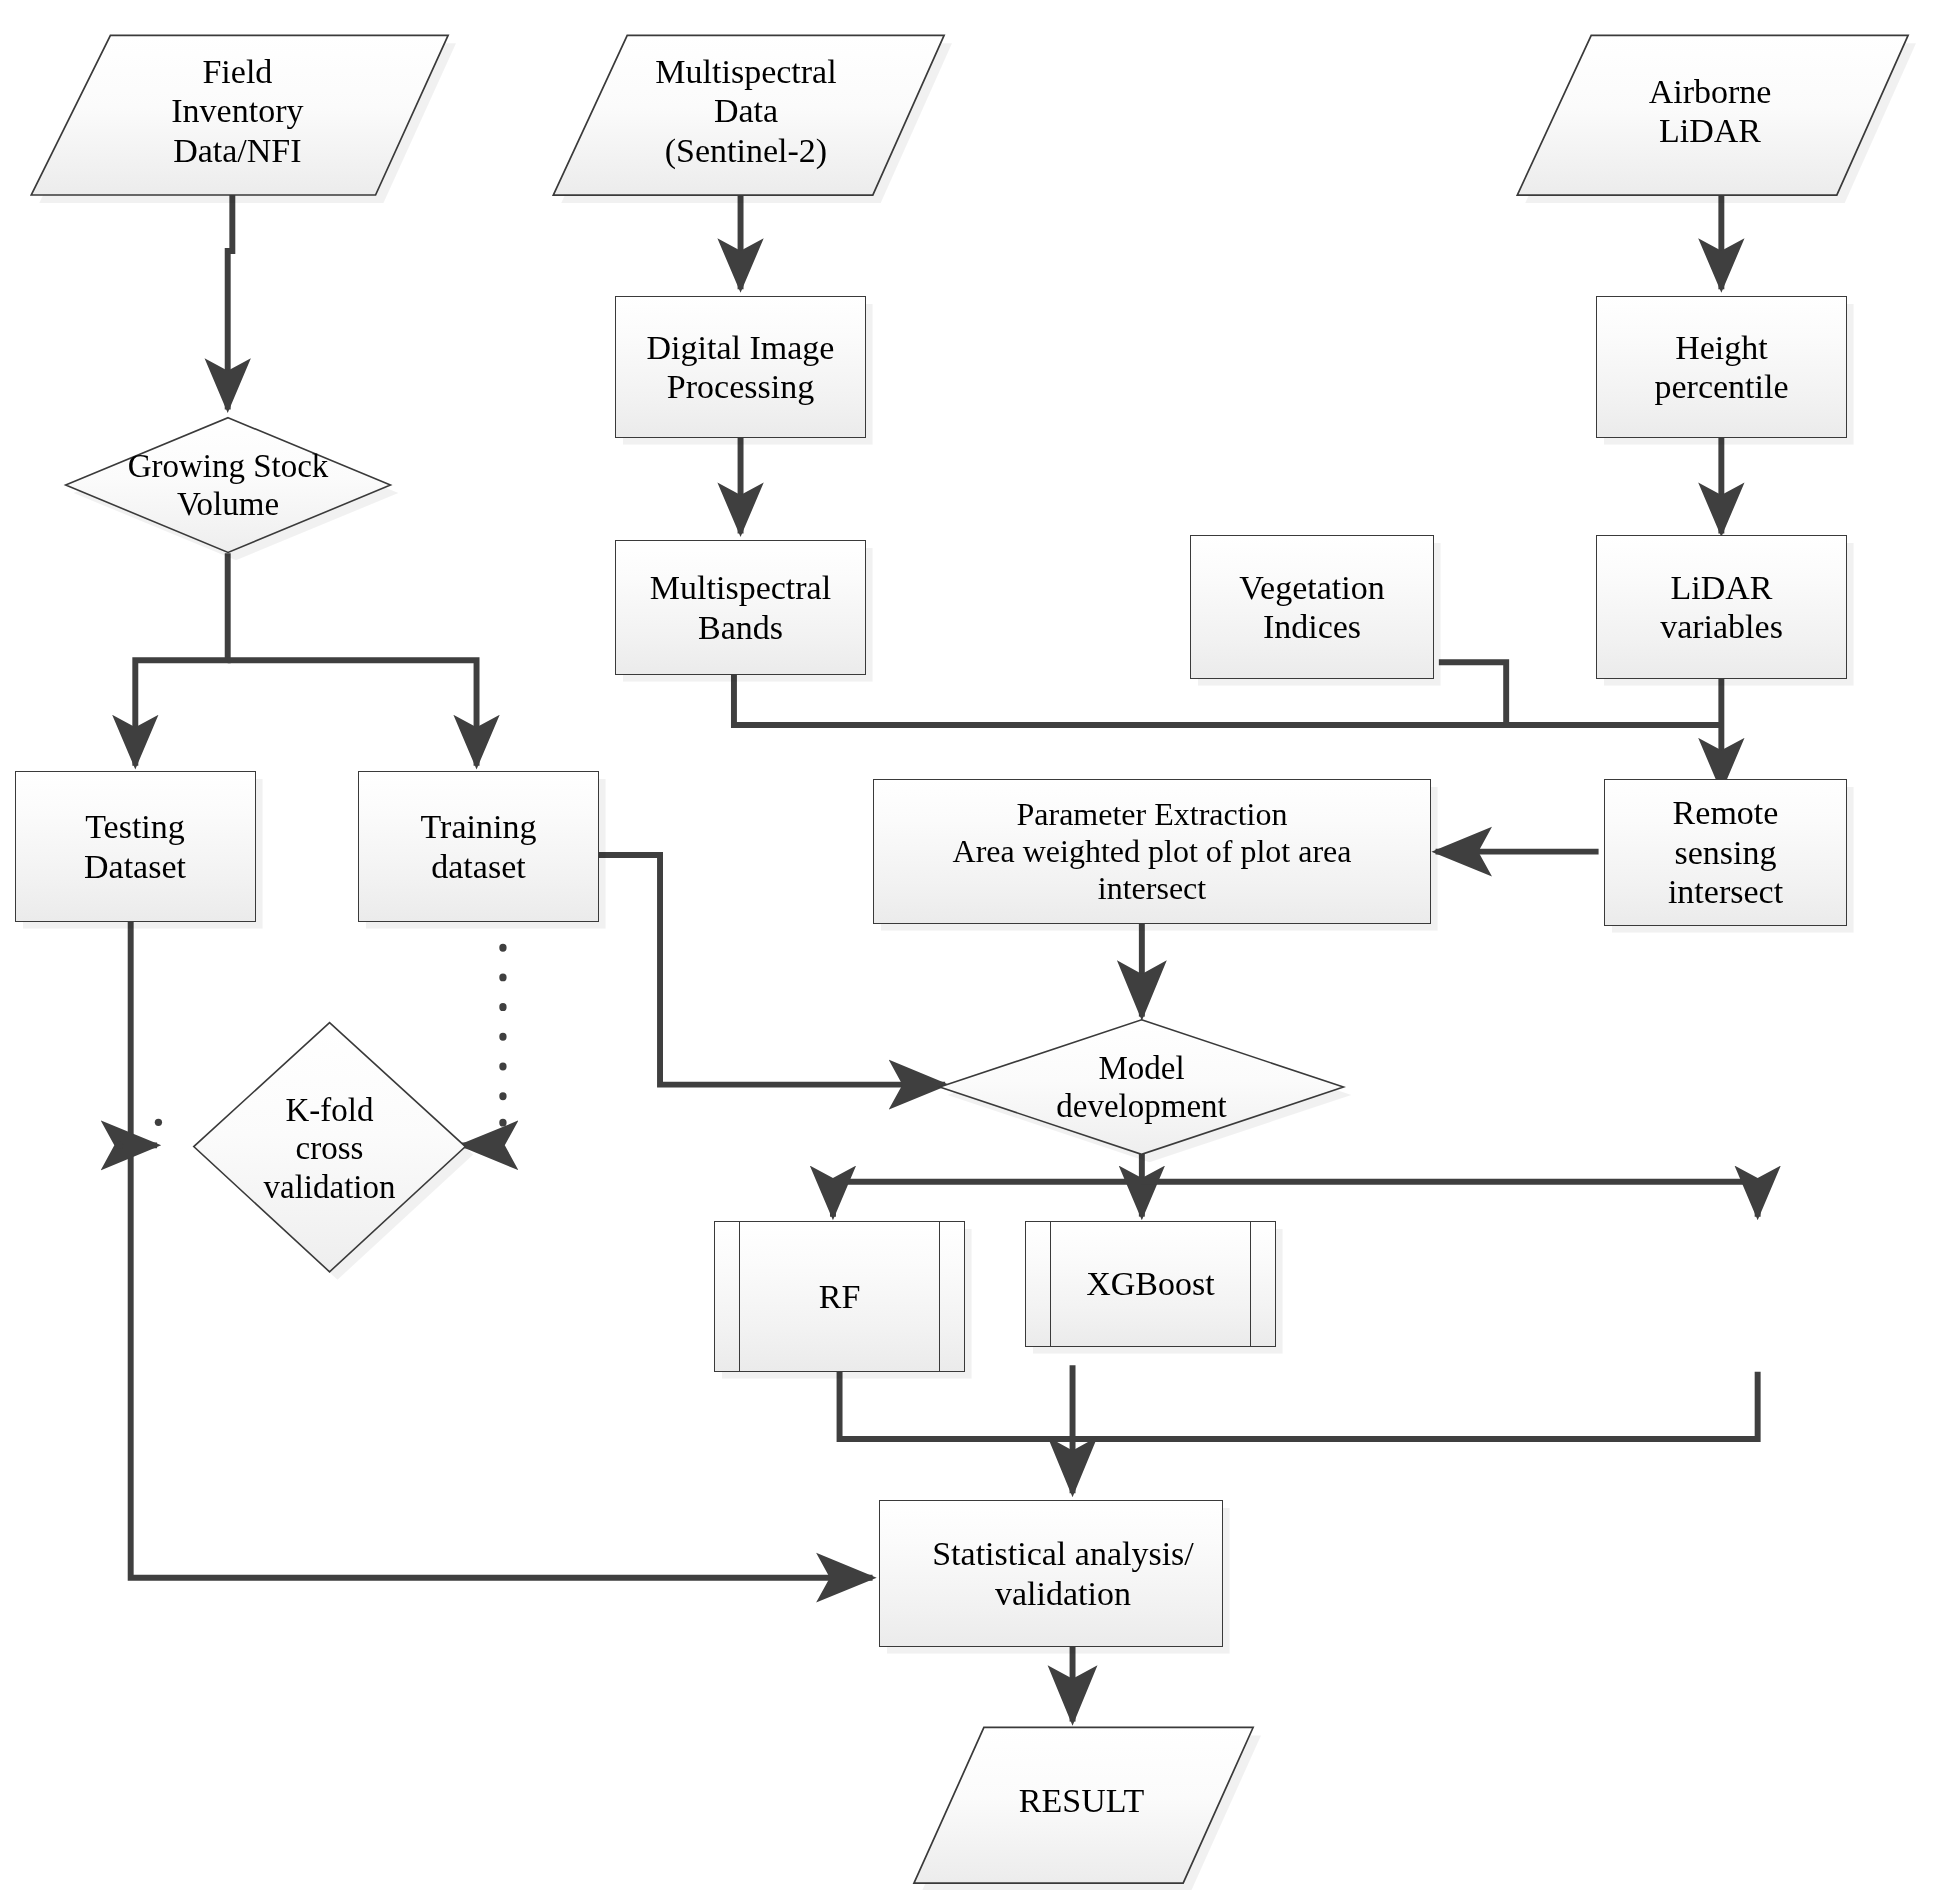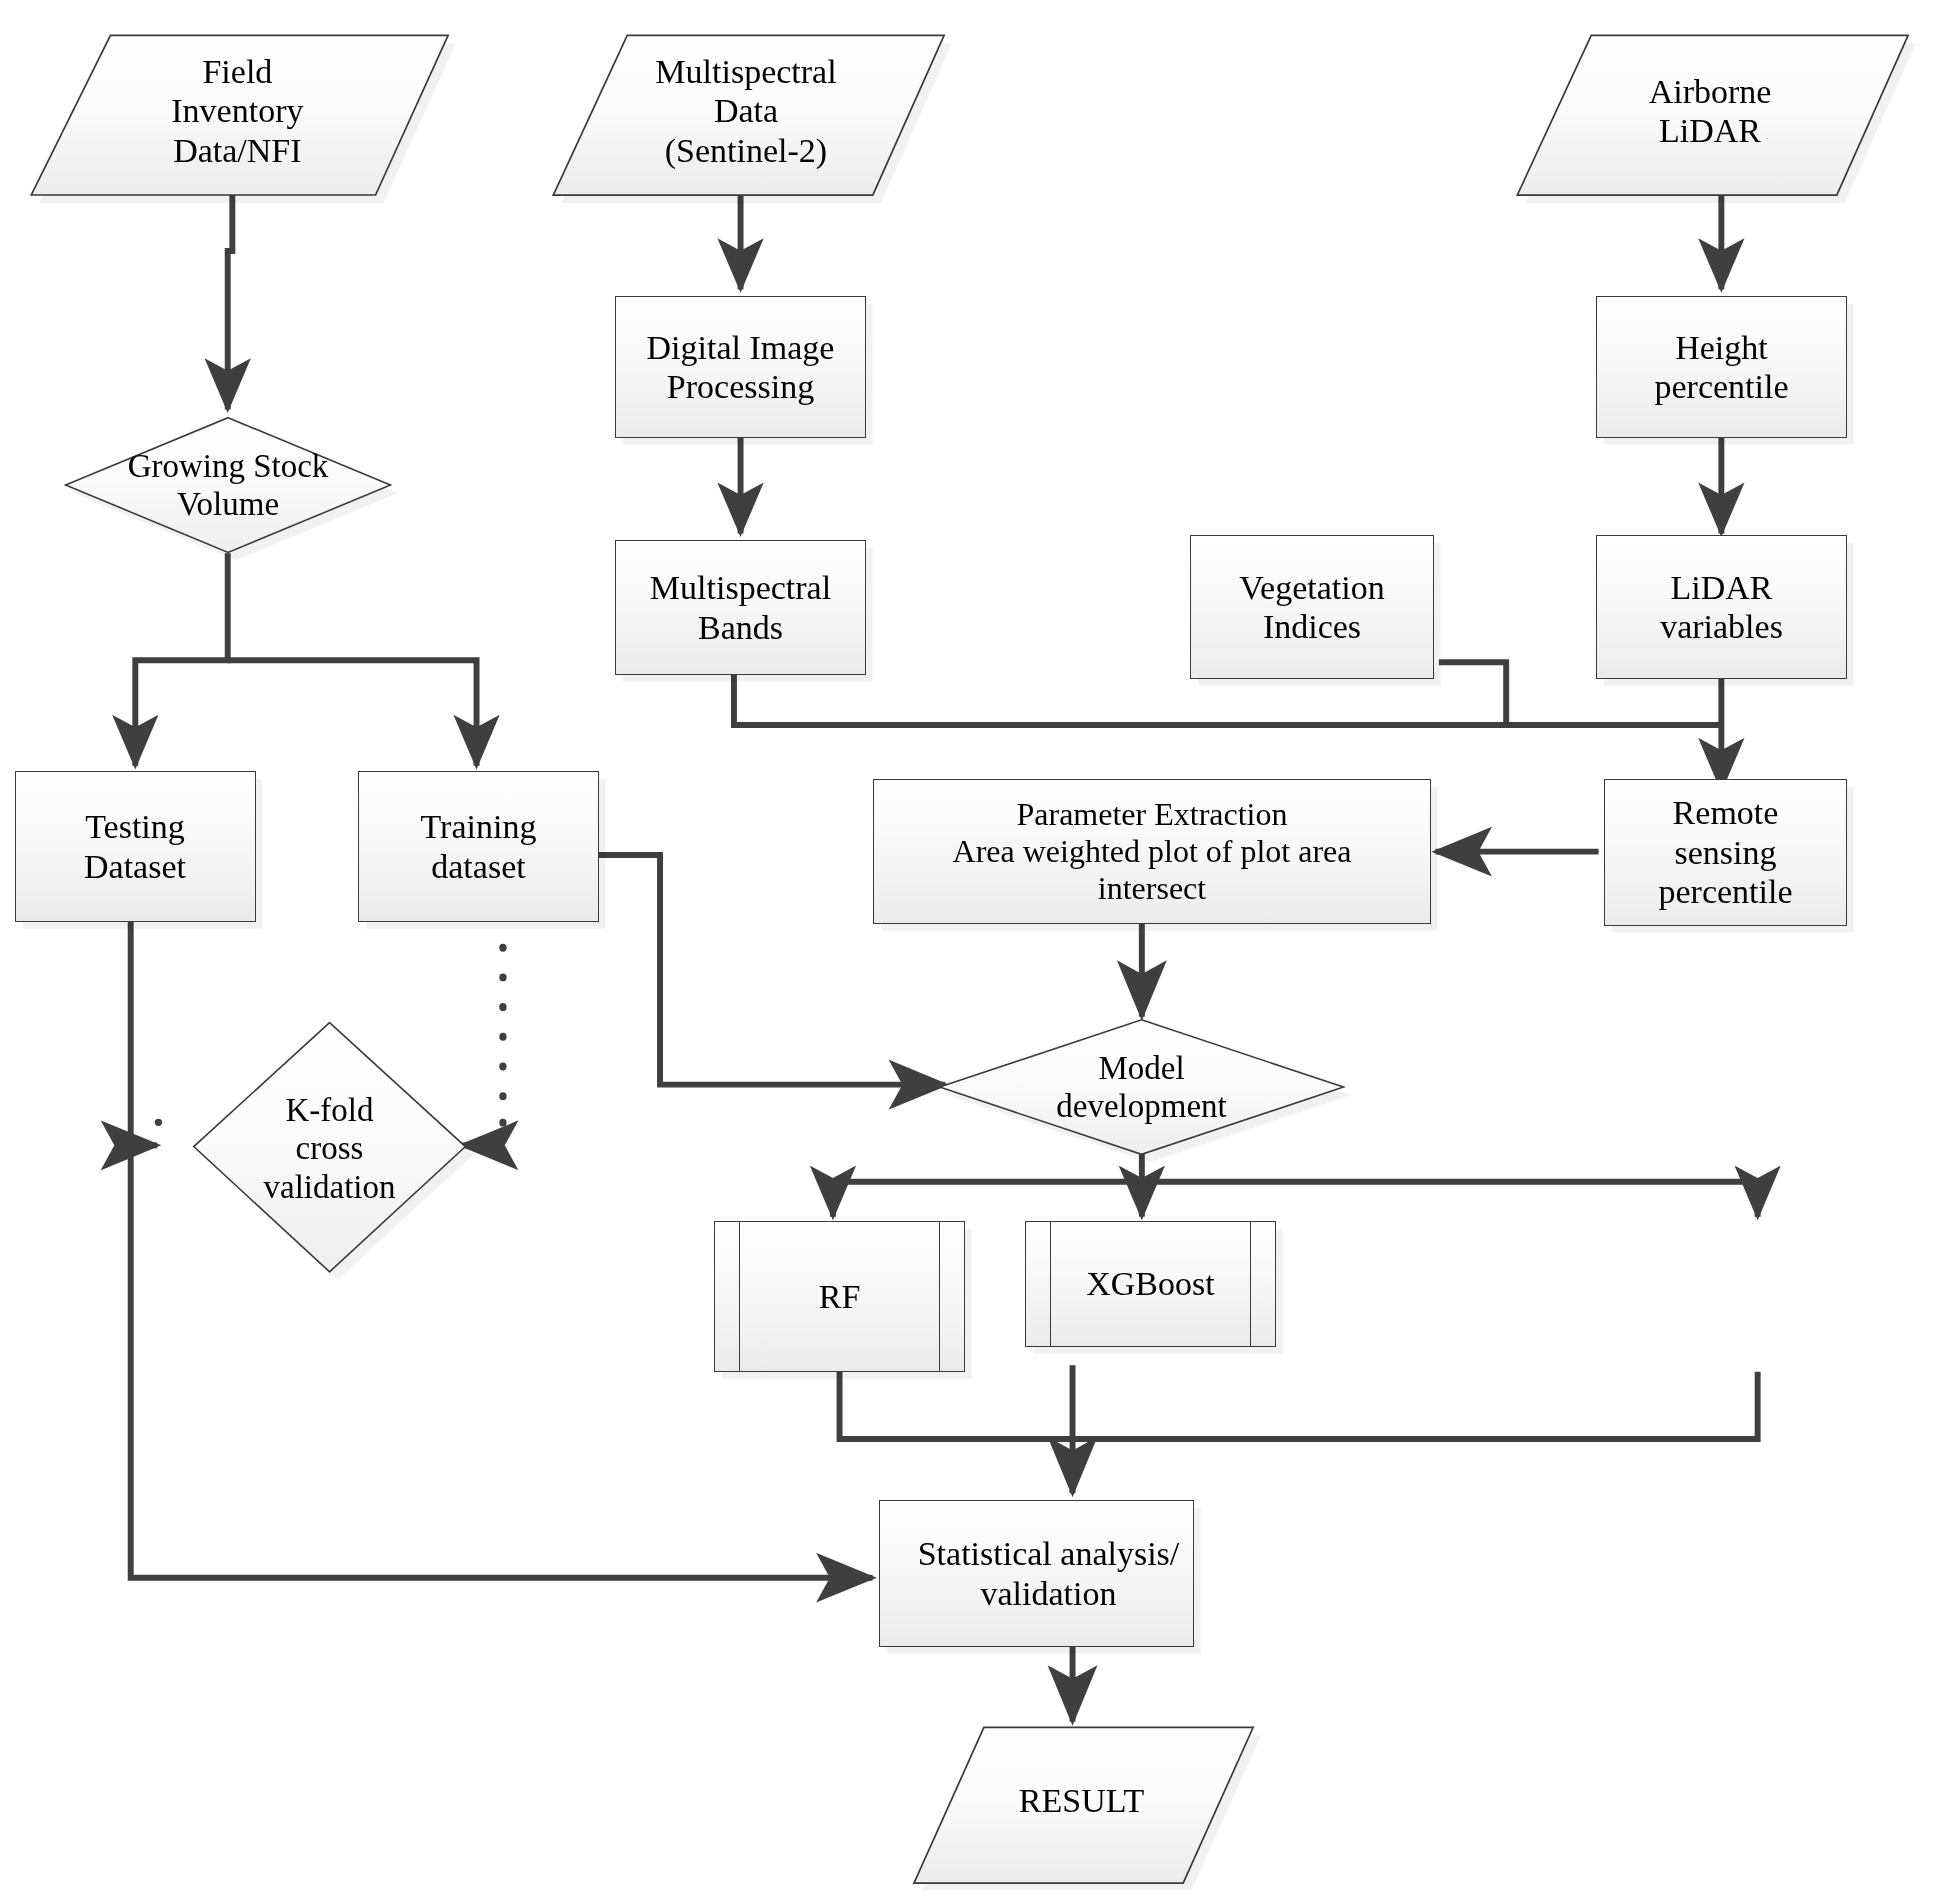--- a/index.html
+++ b/index.html
@@ -262,21 +262,21 @@
 
   <div class="node rect f48" style="left:873px; top:779px; width:558px; height:145px; white-space:pre-line;">
     <span style="white-space:pre-line;">Parameter Extraction
 Area weighted plot of plot area
 intersect</span>
   </div>
 
   <div class="node rect f52" style="left:1604px; top:779px; width:243px; height:147px; white-space:pre-line;">
     <span style="white-space:pre-line;">Remote
 sensing
-percentile</span>
+intersect</span>
   </div>
 
   <div class="dia-wrap" style="left:191px; top:1020px; width:277px; height:257px;">
     <svg width="289" height="269" viewBox="0 0 438 408">
       <polygon points="210,4 416,192 210,382 4,192" fill="rgba(0,0,0,0.055)" transform="translate(12,12)"></polygon>
       <polygon points="210,4 416,192 210,382 4,192" fill="url(#dgrad2)" stroke="#3a3a3a" stroke-width="2.4"></polygon>
       <defs>
         <linearGradient id="dgrad2" x1="0" y1="0" x2="0" y2="1">
           <stop offset="0%" stop-color="#ffffff"></stop>
           <stop offset="45%" stop-color="#fbfbfb"></stop>
@@ -311,21 +311,21 @@
     <span class="lbl">RF</span>
   </div>
 
   <div class="predef f52" style="left:1025px; top:1221px; width:251px; height:126px; z-index:3;">
     <span class="inner-l"></span>
     <span class="inner-r"></span>
     <span class="lbl">XGBoost</span>
   </div>
 
 
-  <div class="node rect f52" style="left:879px; top:1500px; width:315px; height:147px; white-space:pre-line;padding-left:24px;">
+  <div class="node rect f52" style="left:879px; top:1500px; width:344px; height:147px; white-space:pre-line;padding-left:24px;">
     <span style="white-space:pre-line;">Statistical analysis/
 validation</span>
   </div>
 
   <div class="para-wrap" style="left:910px; top:1722px; width:343px; height:157px;">
     <svg width="353" height="168" viewBox="0 0 535 254">
       <polygon points="104,244 6,244 112,8 520,8 414,244" fill="rgba(0,0,0,0.055)" transform="translate(12,12)"></polygon>
       <polygon points="104,244 6,244 112,8 520,8 414,244" fill="url(#pgrad4)" stroke="#3a3a3a" stroke-width="2.6"></polygon>
       <defs>
         <linearGradient id="pgrad4" x1="0" y1="0" x2="0" y2="1">

